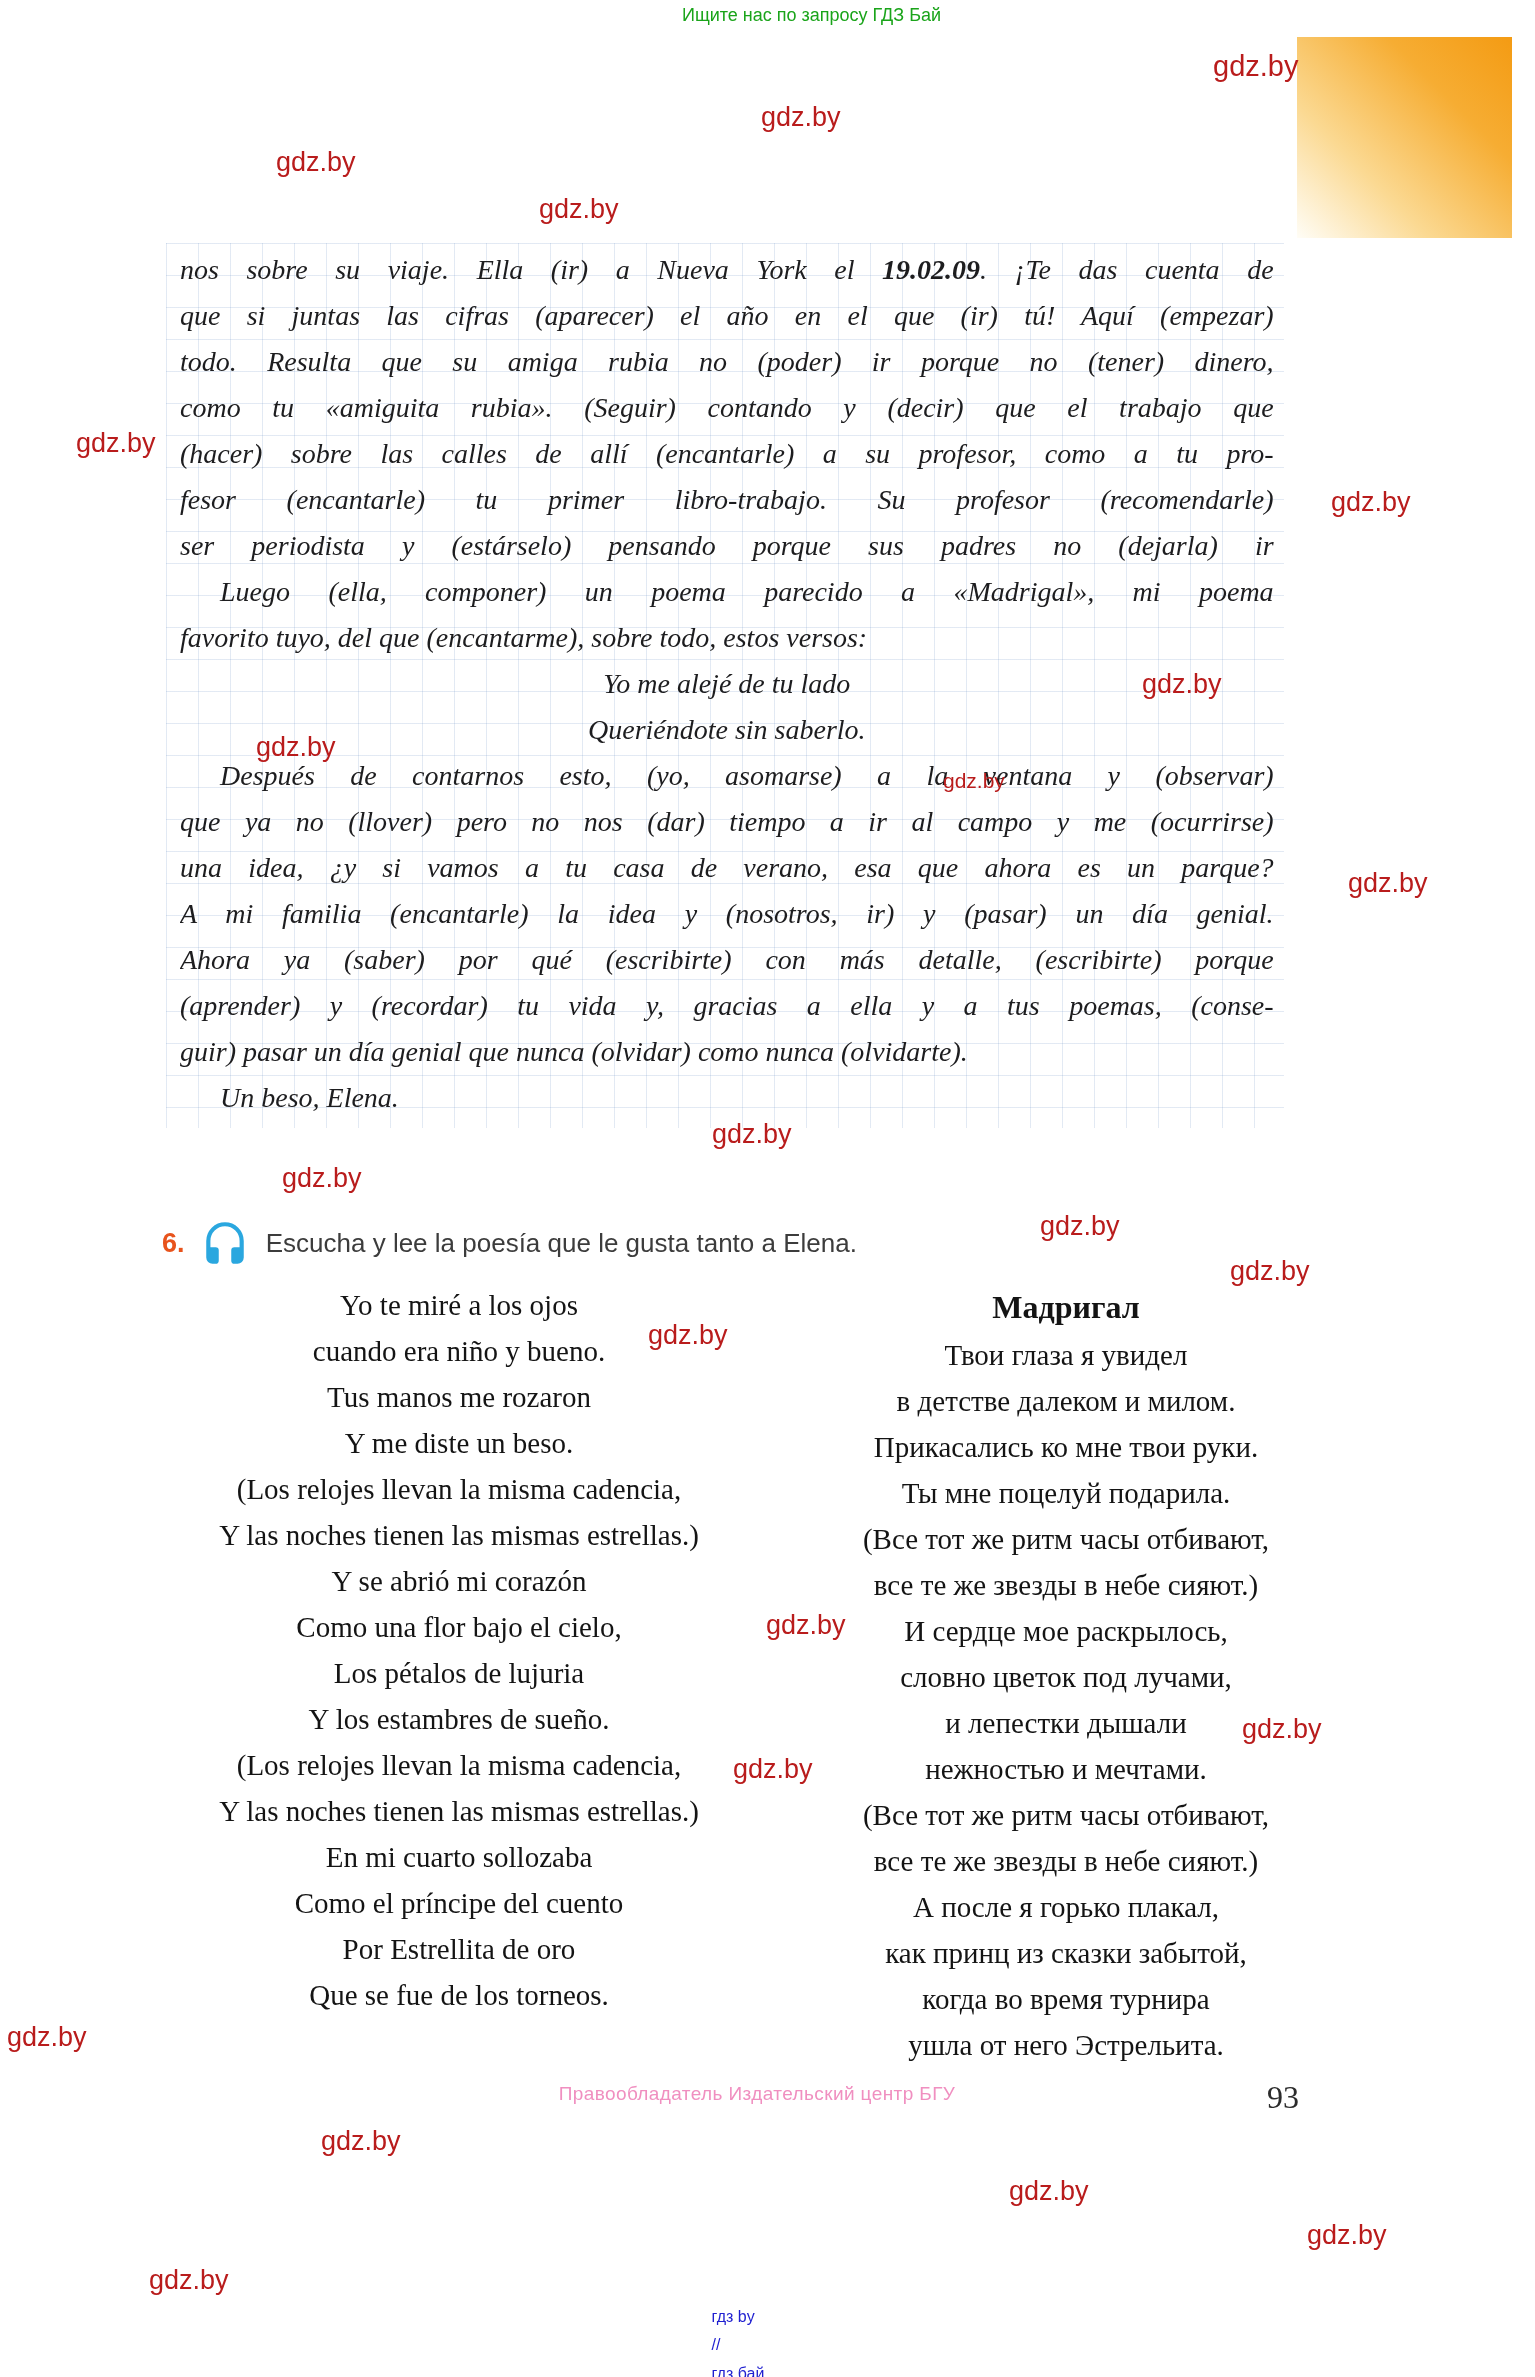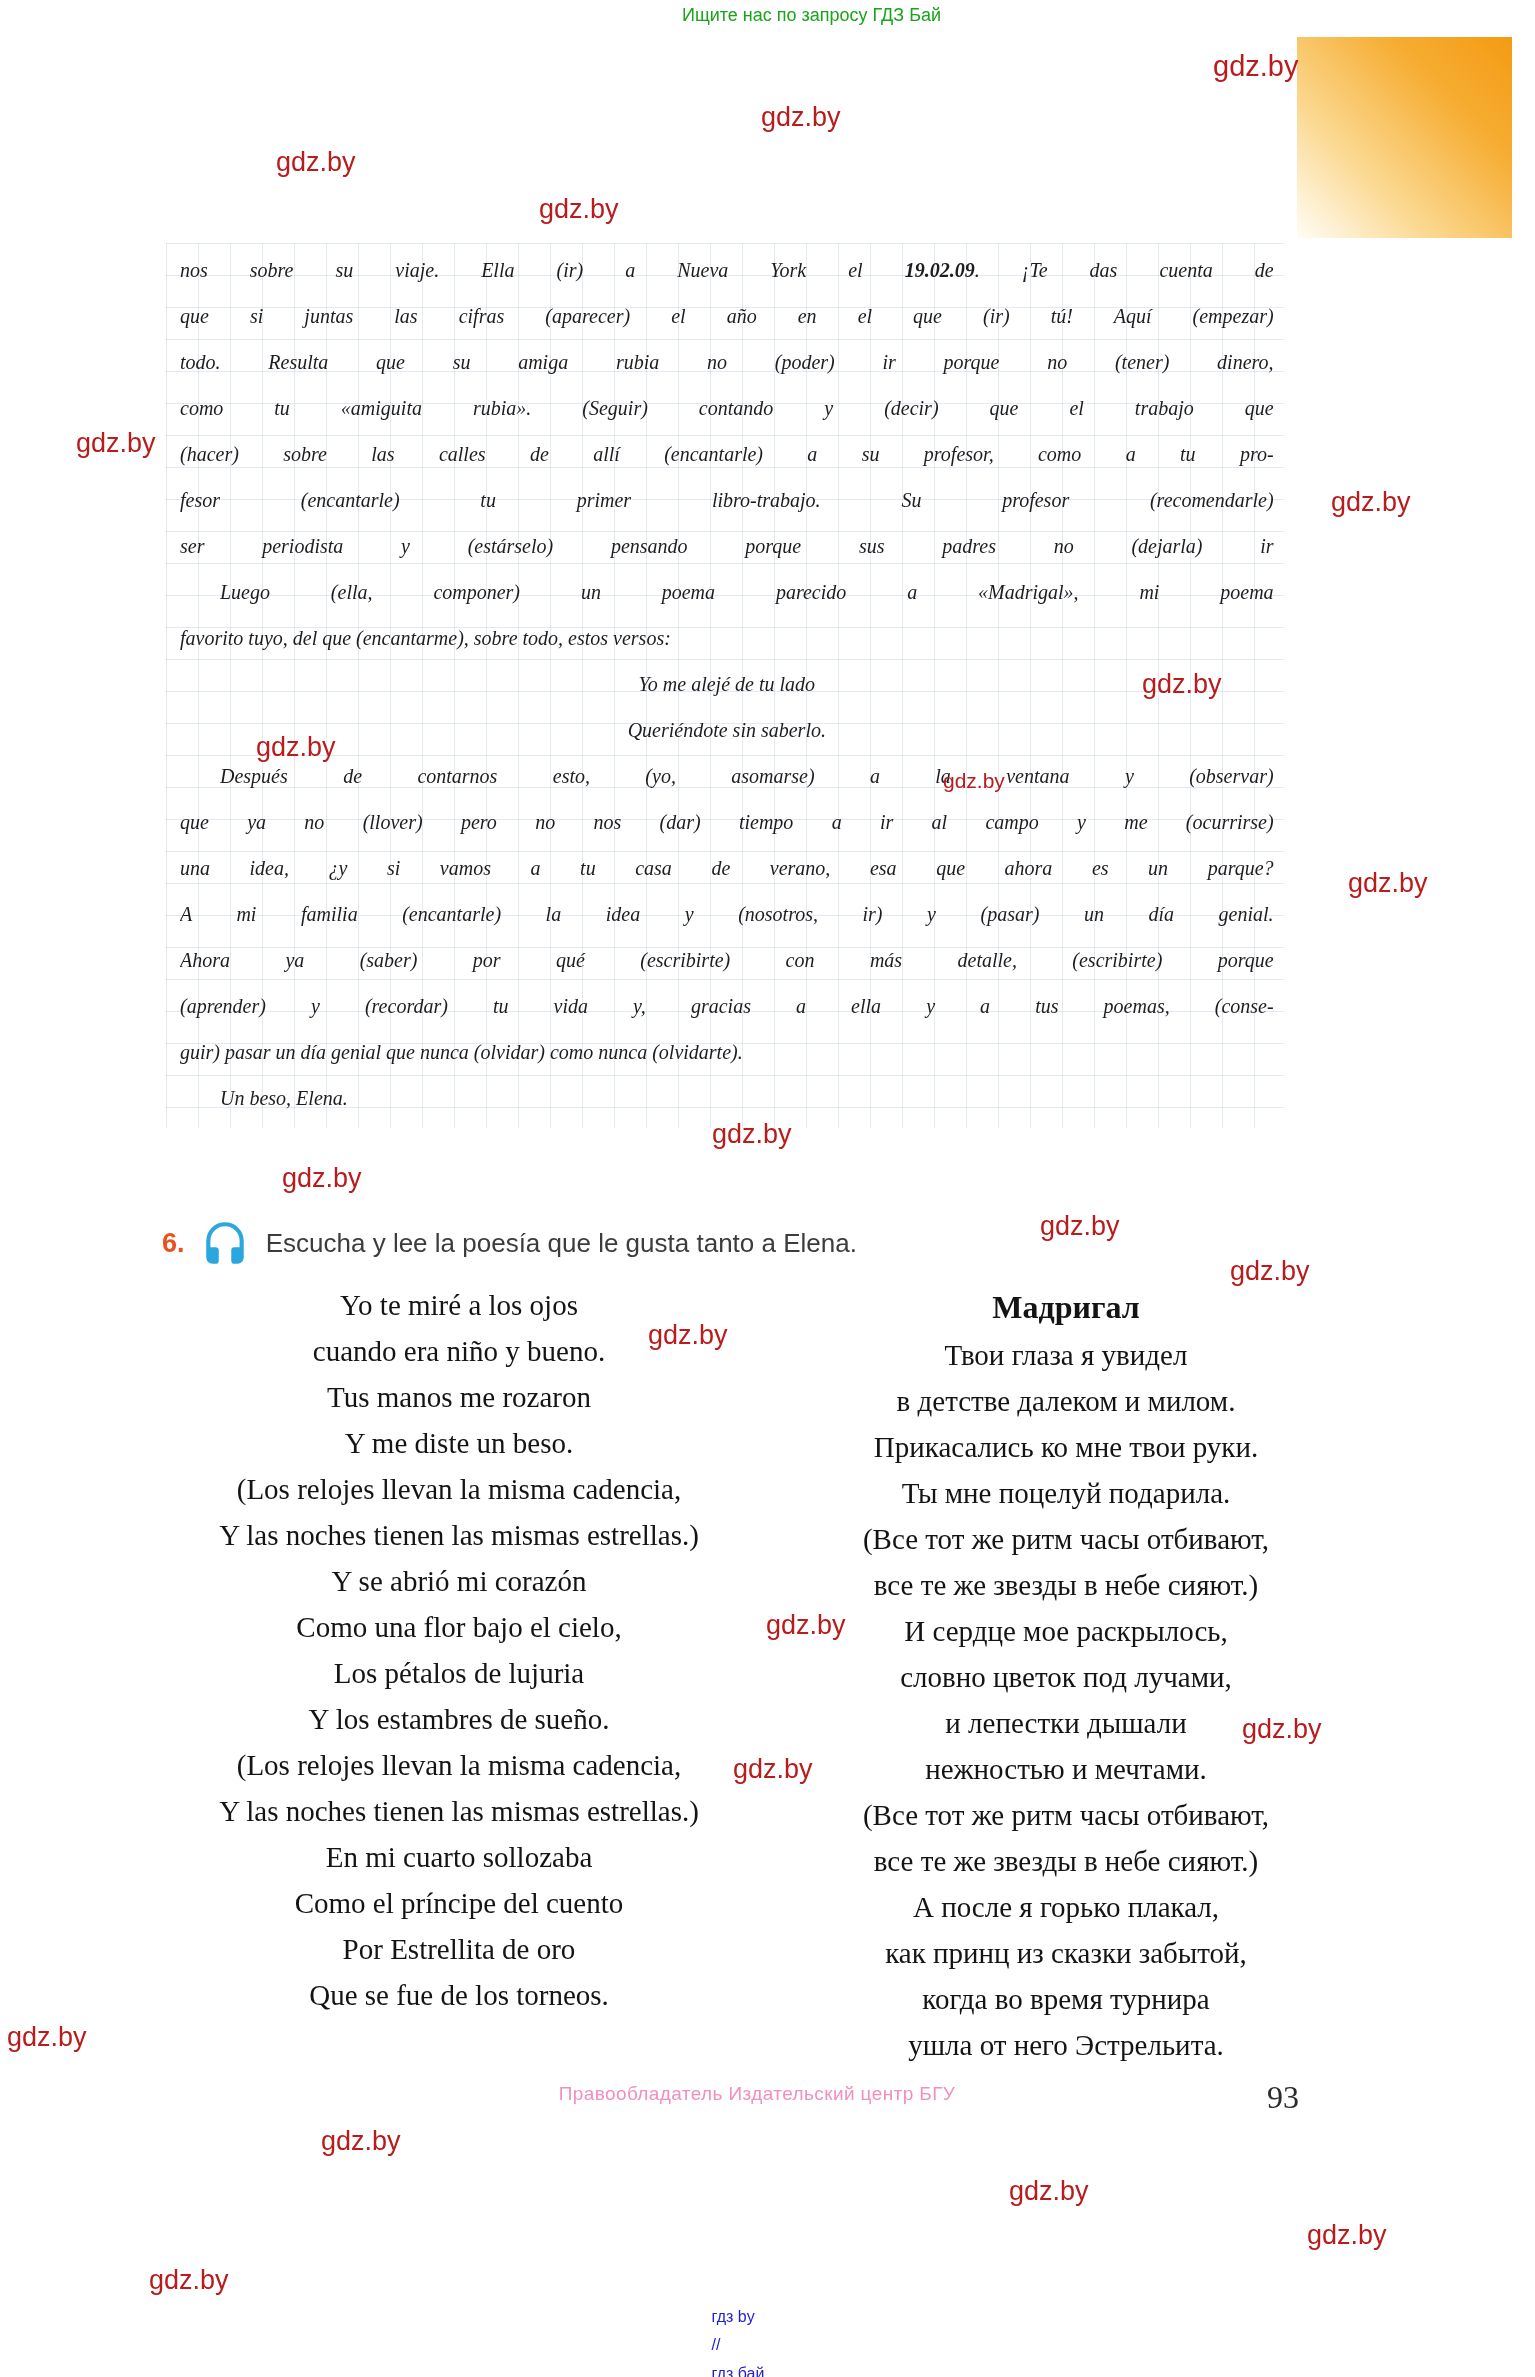--- a/index.html
+++ b/index.html
@@ -28,21 +28,21 @@
     background: linear-gradient(225deg, var(--accent_orange, #f49b13) 0%, #f6ad33 30%, #fbd992 68%, #fffdf6 100%);
   }
 
   .main-text {
     position: absolute;
     left: 166px; top: 243px;
     width: 1118px;
     padding: 3.5px 10.4px 7px 14px;
     font-family: "Liberation Serif", serif;
     font-style: italic;
-    font-size: 20px;
+    font-size: 28px;
     color: #1d1d1f;
     background-image:
       linear-gradient(to right, rgba(125,158,204,0.22) 1.3px, transparent 1.3px),
       linear-gradient(to bottom, rgba(125,158,204,0.22) 1.3px, transparent 1.3px);
     background-size: 32px 32px;
   }
   .line {
     height: 46px;
     line-height: 46px;
     overflow: hidden;

